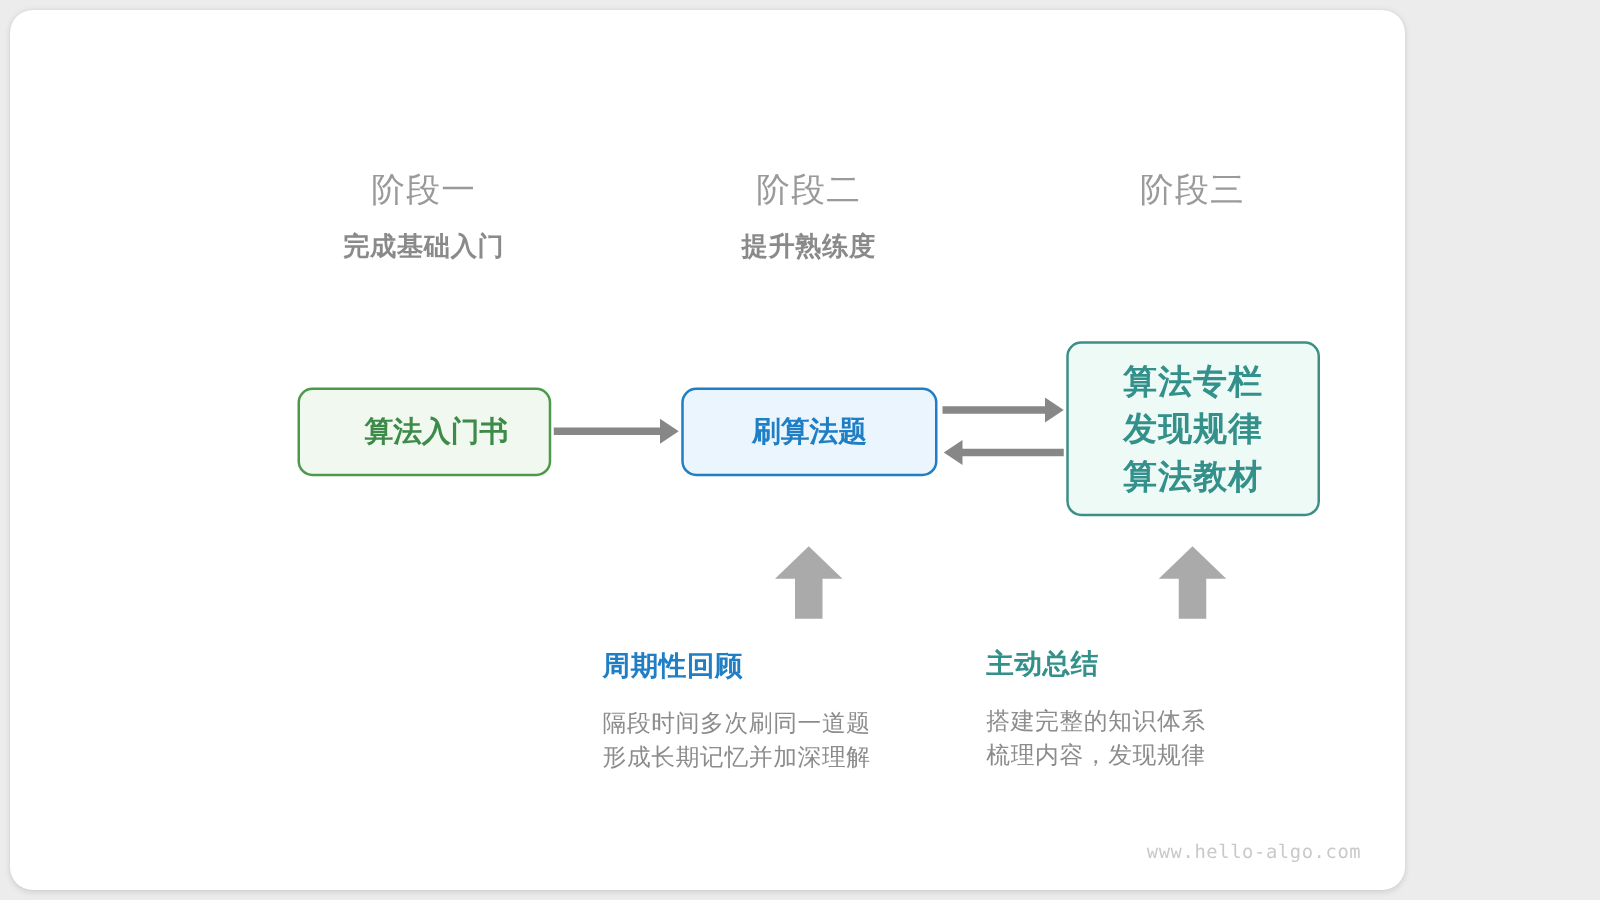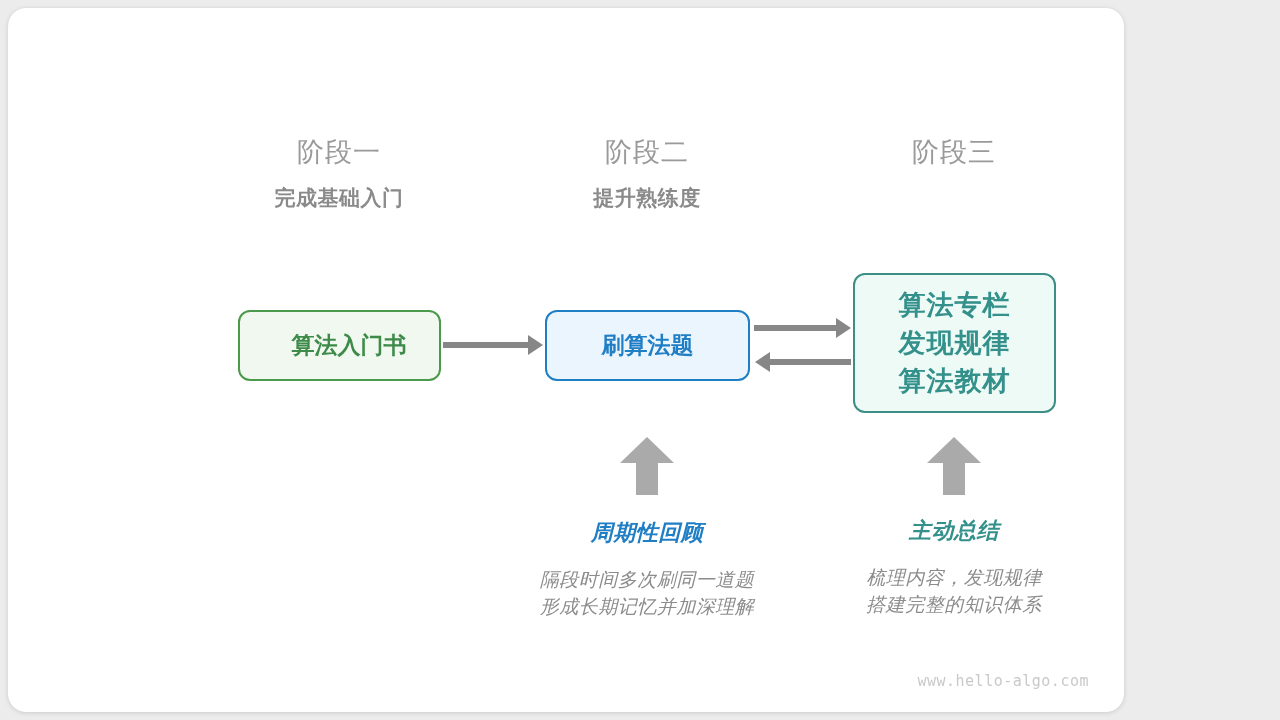--- a/index.html
+++ b/index.html
@@ -147,22 +147,20 @@
     border-right: 27px solid transparent;
     border-bottom: 26px solid #aaaaaa;
   }
   #up-arrow-review  { left: 612px; top: 429px; }
   #up-arrow-summary { left: 919px; top: 429px; }
 
   
   .annotation {
     position: absolute;
     width: 330px;
-    text-align: center;
-    font-style: italic;
   }
   .annotation-title {
     font-size: 22px;
     font-weight: bold;
     line-height: 30px;
     letter-spacing: 0.5px;
   }
   .annotation-desc {
     margin-top: 18px;
     font-size: 19px;
@@ -235,21 +233,21 @@
       <div class="annotation-title">周期性回顾</div>
       <div class="annotation-desc">
         <div>隔段时间多次刷同一道题</div>
         <div>形成长期记忆并加深理解</div>
       </div>
     </div>
 
     <div class="annotation" id="annotation-summary">
       <div class="annotation-title">主动总结</div>
       <div class="annotation-desc">
+        <div>搭建完整的知识体系</div>
         <div>梳理内容，发现规律</div>
-        <div>搭建完整的知识体系</div>
       </div>
     </div>
 
     <div id="watermark">www.hello-algo.com</div>
 
   </div>
 </div>
 
 </body></html>

